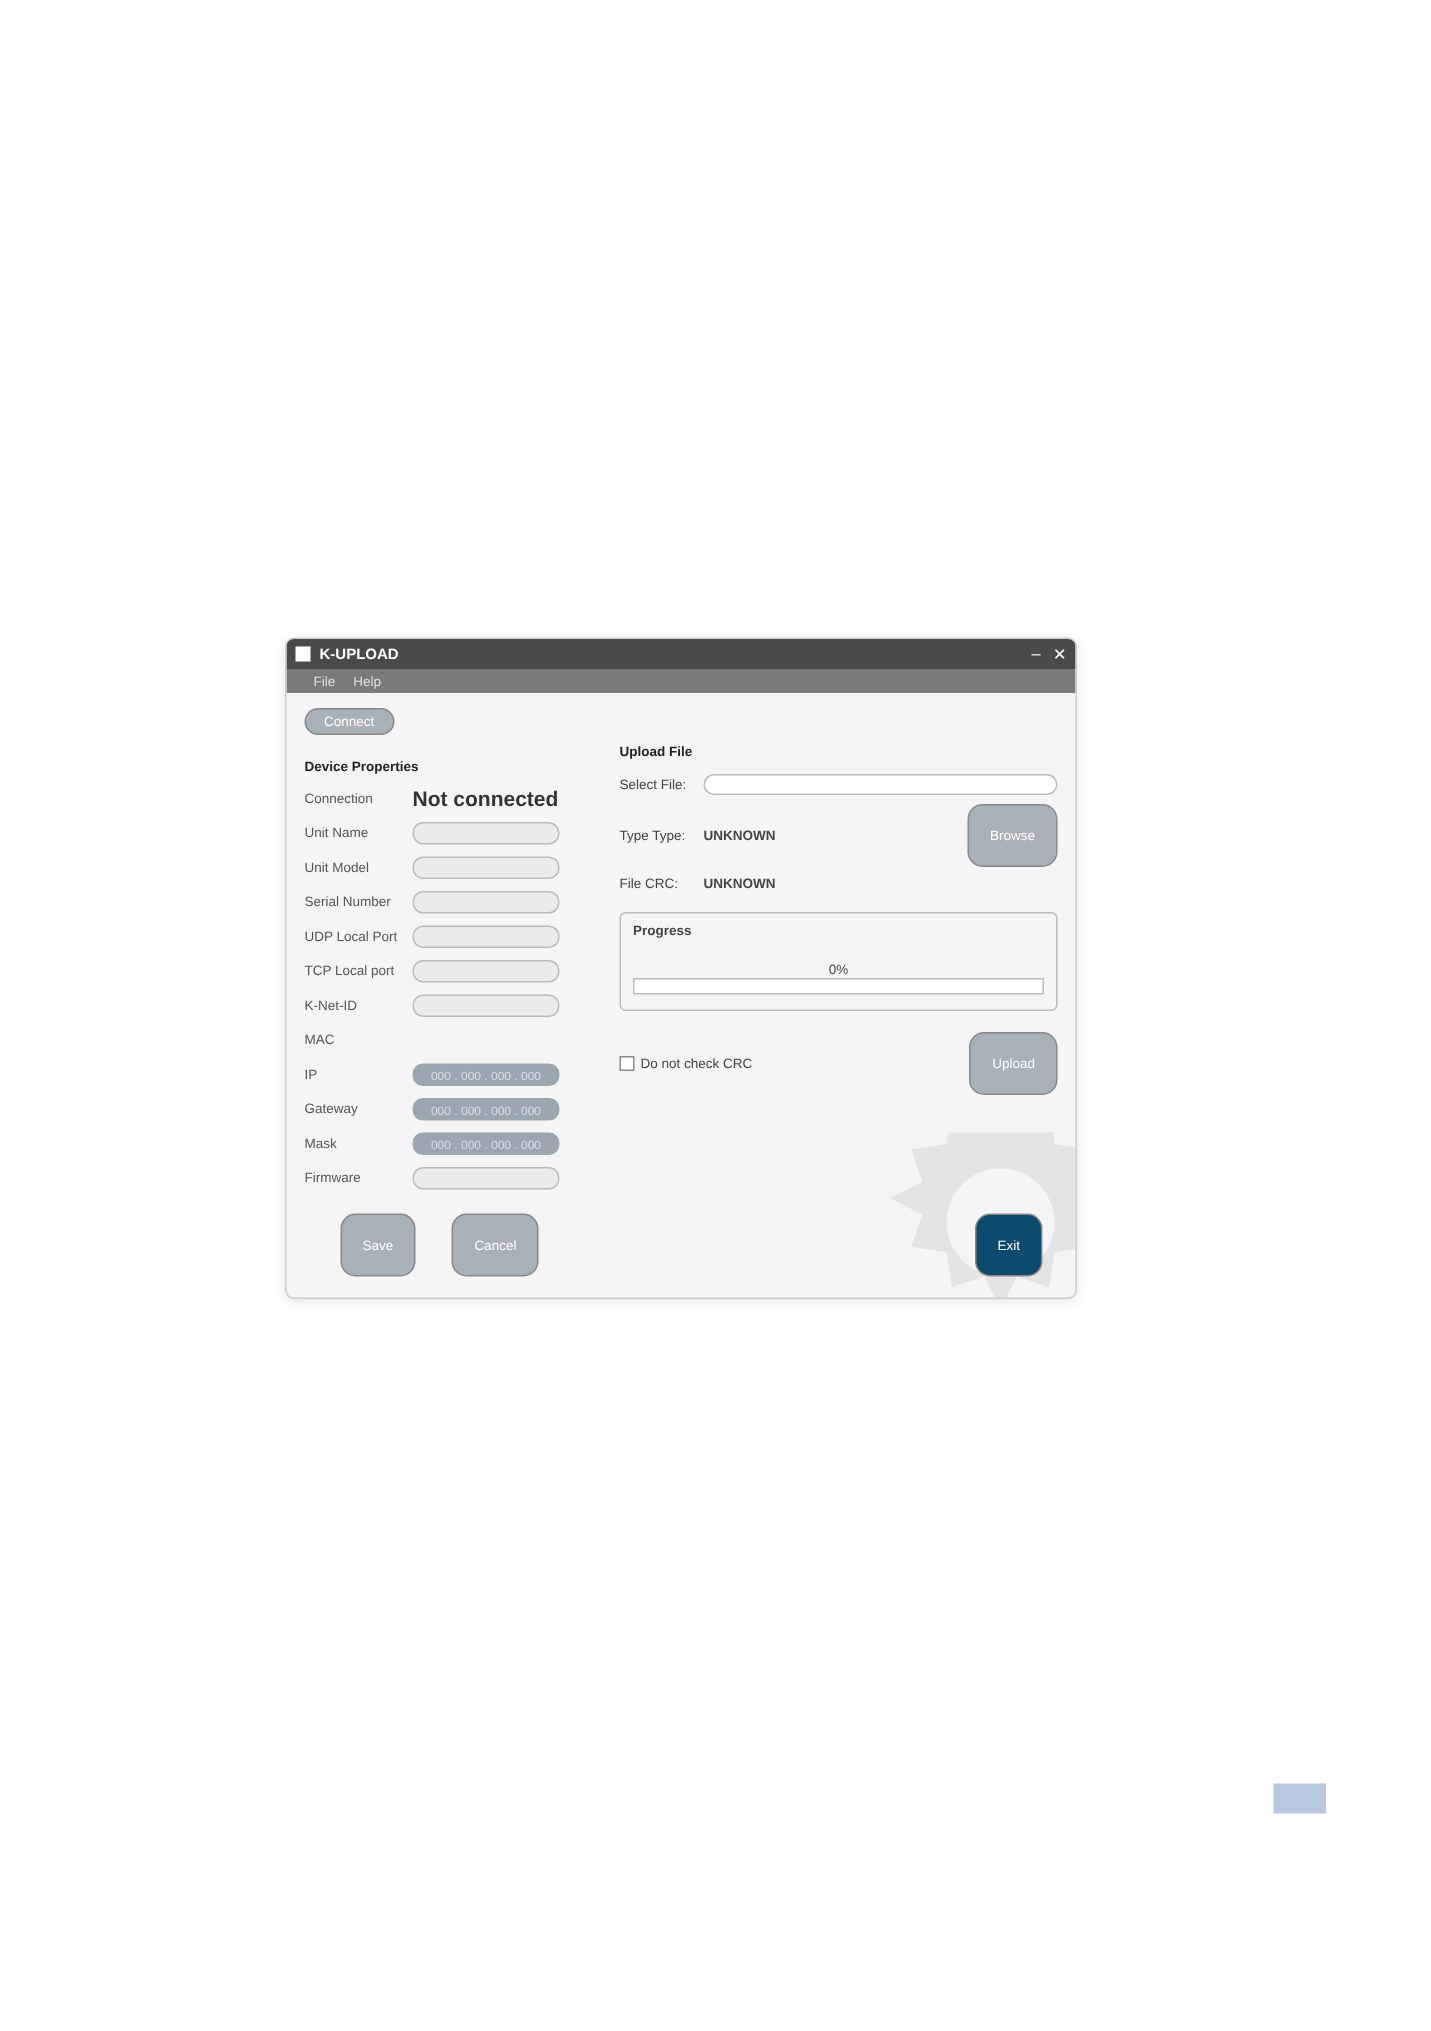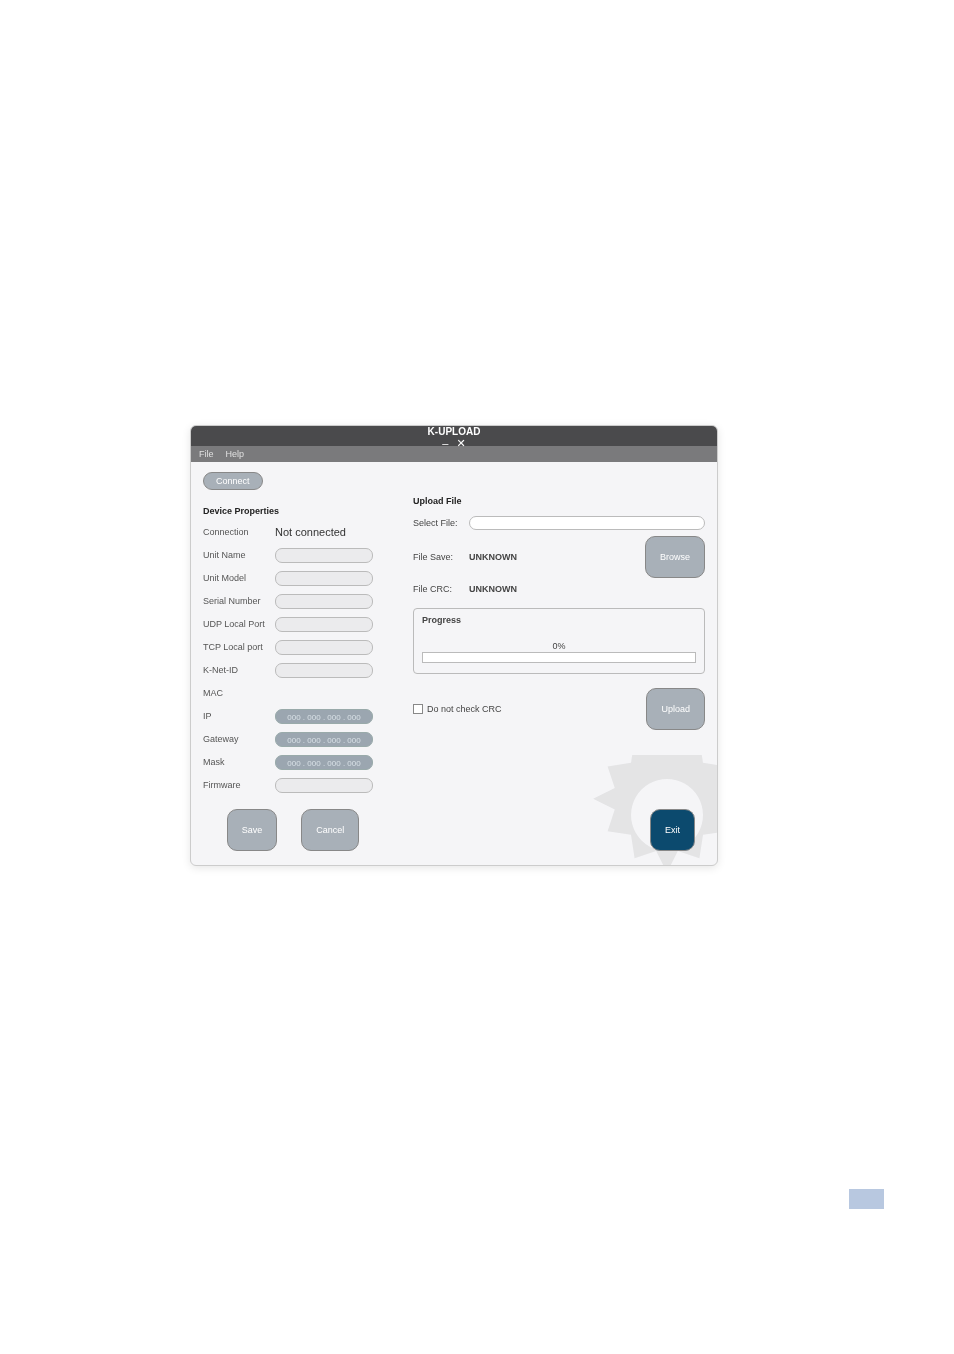--- a/index.html
+++ b/index.html
@@ -38,21 +38,20 @@
     overflow: hidden;
   }
   .titlebar {
     background: #4a4a4c;
     color: #fff;
     height: 20px;
     display: flex;
     align-items: center;
     padding: 0 6px;
     font-size: 10px;
-    flex-direction: column;
   }
   .titlebar .app-icon {
     width: 10px;
     height: 10px;
     background: #fff;
     margin-right: 6px;
   }
   .titlebar .title-text {
     flex: 1;
     font-weight: bold;
@@ -61,21 +60,21 @@
     display: flex;
     gap: 8px;
     font-size: 11px;
   }
   .menubar {
     background: #7a7a7c;
     color: #e0e0e0;
     height: 16px;
     display: flex;
     align-items: center;
-    padding: 0 8px;
+    padding: 0 18px;
     font-size: 9px;
     gap: 12px;
   }
   .content-area {
     display: flex;
     padding: 10px 12px 14px 12px;
     gap: 30px;
     min-height: 380px;
     position: relative;
   }
@@ -105,22 +104,22 @@
     align-items: center;
     margin-bottom: 7px;
     height: 16px;
   }
   .prop-label {
     width: 72px;
     font-size: 9px;
     color: #555;
   }
   .prop-value {
-    font-size: 11px;
-    font-weight: normal;
+    font-size: 14px;
+    font-weight: bold;
     color: #333;
   }
   .prop-input {
     flex: 1;
     height: 15px;
     border-radius: 7px;
     border: 1px solid #bbb;
     background: #ebebed;
     max-width: 98px;
   }
@@ -338,21 +337,21 @@
     </div>
 
     <div class="right-panel">
       <div class="section-title">Upload File</div>
 
       <div class="rp-row" style="margin-top:10px">
         <div class="rp-label">Select File:</div>
         <div class="file-input"></div>
       </div>
       <div class="rp-row">
-        <div class="rp-label">File Save:</div>
+        <div class="rp-label">Type Type:</div>
         <div class="rp-value">UNKNOWN</div>
         <div style="flex:1"></div>
         <div class="btn">Browse</div>
       </div>
       <div class="rp-row">
         <div class="rp-label">File CRC:</div>
         <div class="rp-value">UNKNOWN</div>
       </div>
 
       <div class="progress-box">

